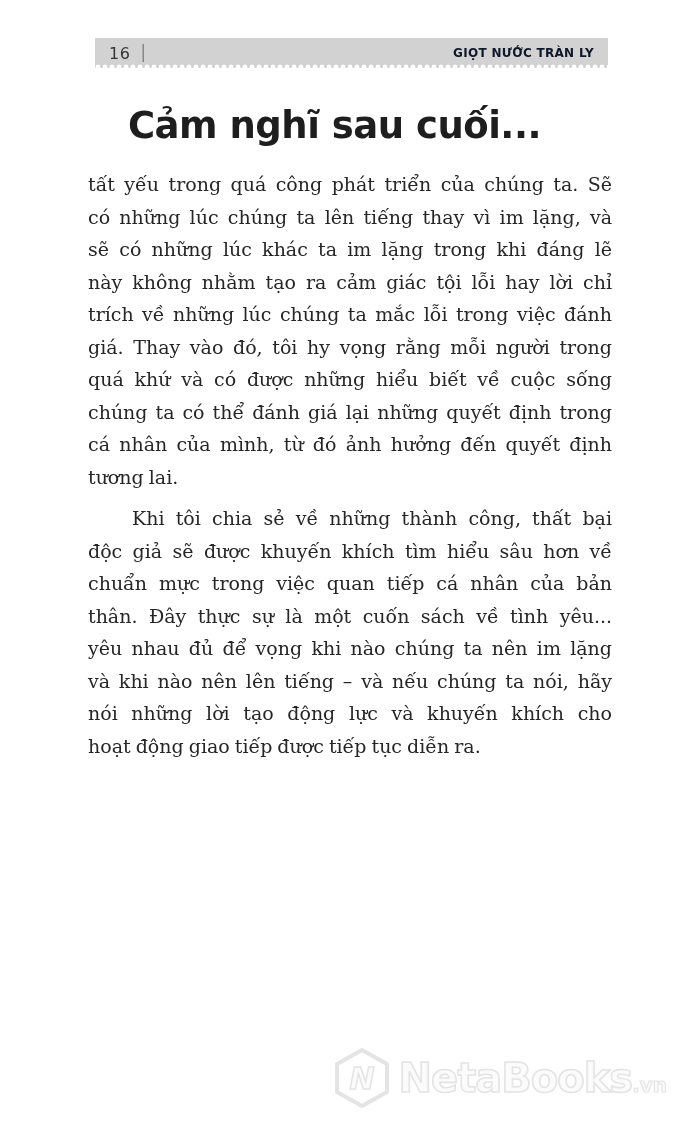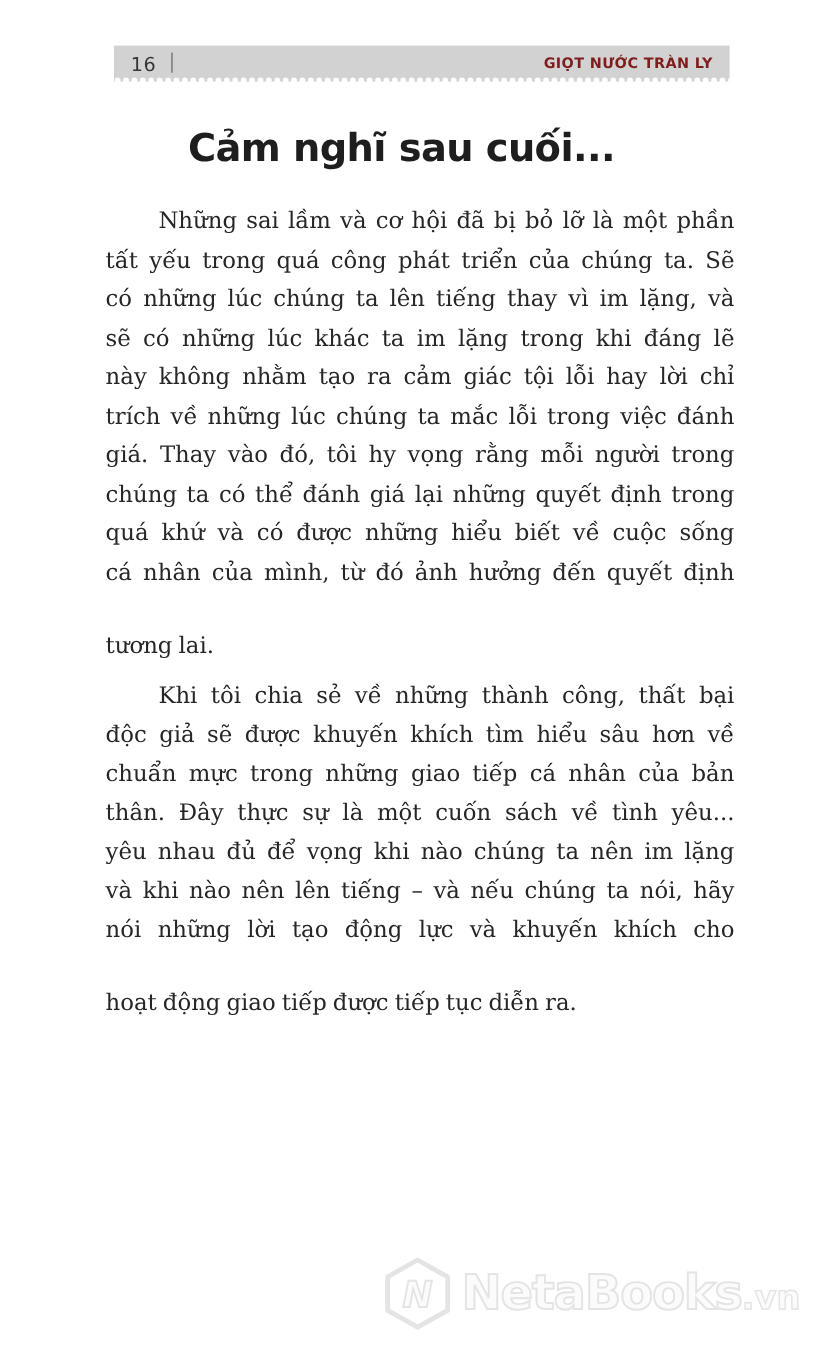--- a/index.html
+++ b/index.html
@@ -49,34 +49,34 @@
   }
   .header-divider {
     font-size: 17px;
     color: #4a4a4a;
     font-weight: 300;
     transform: translateY(-1px);
   }
   .book-title {
     font-size: 12px;
     font-weight: bold;
-    color: #7f1d1d;
+    color: #0f172a;
     letter-spacing: 0.3px;
   }
 
   
   .page-title {
     position: absolute;
     top: 104px;
     left: 0;
     width: 100%;
     text-align: center;
     font-family: "DejaVu Sans", sans-serif;
     font-weight: bold;
-    font-size: 32px;
+    font-size: 37px;
     letter-spacing: -0.5px;
     color: #1e1e1e;
   }
 
   
   .body-text {
     position: absolute;
     left: 88px;
     top: 168px;
     width: 524px;
@@ -86,21 +86,21 @@
   }
   .para { margin: 0 0 9px 0; }
   .line {
     display: block;
     text-align: justify;
     text-align-last: justify;
     word-spacing: -1px;
     white-space: normal;
   }
   .line.first { text-indent: 44px; }
-  .line.last { text-align-last: left; margin-top: 29px; }
+  .line.last { text-align-last: left; }
 
   
   .watermark {
     position: absolute;
     right: 2px;
     bottom: 12px;
     display: flex;
     align-items: center;
     gap: 8px;
   }
@@ -109,21 +109,21 @@
     font-family: "DejaVu Sans", sans-serif;
     font-weight: bold;
     font-size: 40px;
     letter-spacing: -1px;
     color: #fbfbfb;
     -webkit-text-stroke: 1.6px #e4e4e4;
     white-space: nowrap;
     line-height: 1;
   }
   .wm-tld {
-    font-size: 28px;
+    font-size: 20px;
     letter-spacing: 0;
     -webkit-text-stroke: 1.2px #e4e4e4;
   }
 </style>
 </head>
 <body>
 
 <div class="page">
 
   <div class="header-bar">
@@ -131,36 +131,35 @@
       <span class="page-number">16</span>
       <span class="header-divider">|</span>
     </div>
     <span class="book-title">GIỌT NƯỚC TRÀN LY</span>
   </div>
 
   <h1 class="page-title">Cảm nghĩ sau cuối...</h1>
 
   <div class="body-text">
       <p class="para">
-        <span class="line first">Những sai lầm và cơ hội đã bị bỏ lỡ là một phần</span>
         <span class="line">tất yếu trong quá công phát triển của chúng ta. Sẽ</span>
         <span class="line">có những lúc chúng ta lên tiếng thay vì im lặng, và</span>
         <span class="line">sẽ có những lúc khác ta im lặng trong khi đáng lẽ</span>
         <span class="line">này không nhằm tạo ra cảm giác tội lỗi hay lời chỉ</span>
         <span class="line">trích về những lúc chúng ta mắc lỗi trong việc đánh</span>
         <span class="line">giá. Thay vào đó, tôi hy vọng rằng mỗi người trong</span>
+        <span class="line">quá khứ và có được những hiểu biết về cuộc sống</span>
         <span class="line">chúng ta có thể đánh giá lại những quyết định trong</span>
-        <span class="line">quá khứ và có được những hiểu biết về cuộc sống</span>
         <span class="line">cá nhân của mình, từ đó ảnh hưởng đến quyết định</span>
         <span class="line last">tương lai.</span>
       </p>
       <p class="para">
         <span class="line first">Khi tôi chia sẻ về những thành công, thất bại</span>
         <span class="line">độc giả sẽ được khuyến khích tìm hiểu sâu hơn về</span>
-        <span class="line">chuẩn mực trong những giao tiếp cá nhân của bản</span>
+        <span class="line">chuẩn mực trong việc quan tiếp cá nhân của bản</span>
         <span class="line">thân. Đây thực sự là một cuốn sách về tình yêu...</span>
         <span class="line">yêu nhau đủ để vọng khi nào chúng ta nên im lặng</span>
         <span class="line">và khi nào nên lên tiếng – và nếu chúng ta nói, hãy</span>
         <span class="line">nói những lời tạo động lực và khuyến khích cho</span>
         <span class="line last">hoạt động giao tiếp được tiếp tục diễn ra.</span>
       </p>
     </div>
 
   <div class="watermark">
     <svg class="wm-logo" width="58" height="62" viewBox="0 0 58 62">

